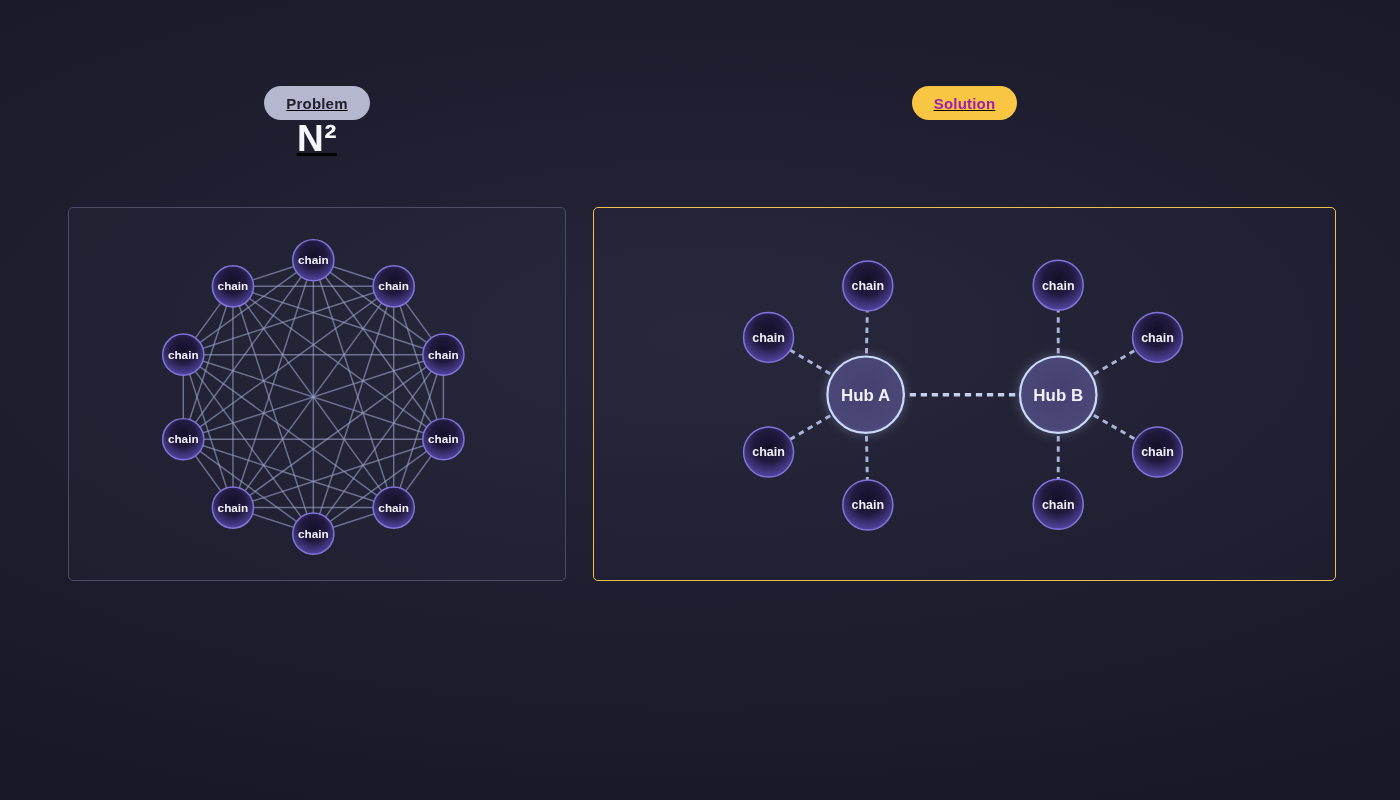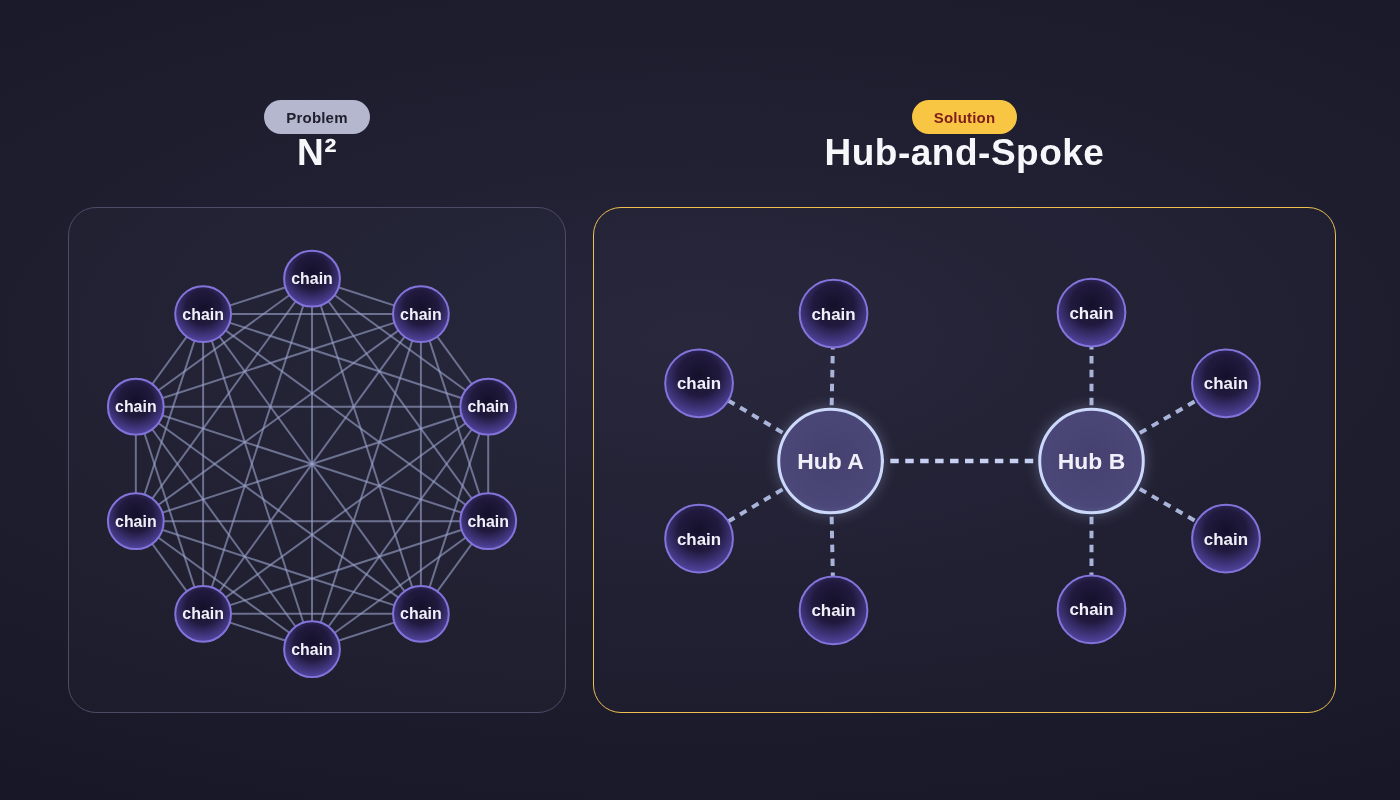--- a/index.html
+++ b/index.html
@@ -9,44 +9,45 @@
     font-family: "Liberation Sans", "DejaVu Sans", sans-serif;
   }
   .stage {
     position: relative;
     width: 1400px; height: 800px;
     background: #121120;
     background-image: radial-gradient(ellipse 130% 95% at 50% 42%, #26253a 0%, #1c1b2b 52%, #121120 100%);
   }
   .section-header {
     position: absolute;
-    top: 100px;
+    top: 86px;
     display: flex; flex-direction: column; align-items: center;
     pointer-events: none;
+    text-decoration: underline;
   }
   .section-header.problem { left: 68px; width: 498px; }
   .section-header.solution { left: 593px; width: 743px; }
   .badge {
     display: inline-flex; align-items: center; justify-content: center;
     height: 34px; padding: 0 22px;
     border-radius: 999px;
     font-size: 15px; font-weight: 700; letter-spacing: 0.2px;
   }
   .badge.problem-badge { background: #b5b7ce; color: #20202f; }
-  .badge.solution-badge { background: #f8c643; color: #7f1d1d; }
+  .badge.solution-badge { background: #f8c643; color: #a21caf; }
   .section-title {
     font-size: 37px; font-weight: 700; letter-spacing: 0.5px;
     color: #f7f7fb;
     line-height: 1;
   }
   .panel {
     position: absolute;
     top: 207px;
-    height: 506px;
-    border-radius: 28px;
+    height: 374px;
+    border-radius: 5px;
     box-sizing: border-box;
   }
   .panel.mesh-panel {
     left: 68px; width: 498px;
     border: 1px solid #4c4c68;
     background: rgba(140, 150, 220, 0.025);
   }
   .panel.spoke-panel {
     left: 593px; width: 743px;
     border: 1.5px solid #edc04f;
@@ -64,21 +65,20 @@
 
 <div class="stage">
 
   <div class="section-header problem">
     <div class="badge problem-badge">Problem</div>
     <div class="section-title">N²</div>
   </div>
 
   <div class="section-header solution">
     <div class="badge solution-badge">Solution</div>
-    <div class="section-title">Hub-and-Spoke</div>
   </div>
 
   <div class="panel mesh-panel">
     <svg id="mesh-svg" viewBox="0 0 498 506">
       <defs>
         <radialGradient id="chainGradL" cx="50%" cy="38%" r="68%">
           <stop offset="0%" stop-color="#14102a"></stop>
           <stop offset="45%" stop-color="#211a3e"></stop>
           <stop offset="100%" stop-color="#5c4db4"></stop>
         </radialGradient>

